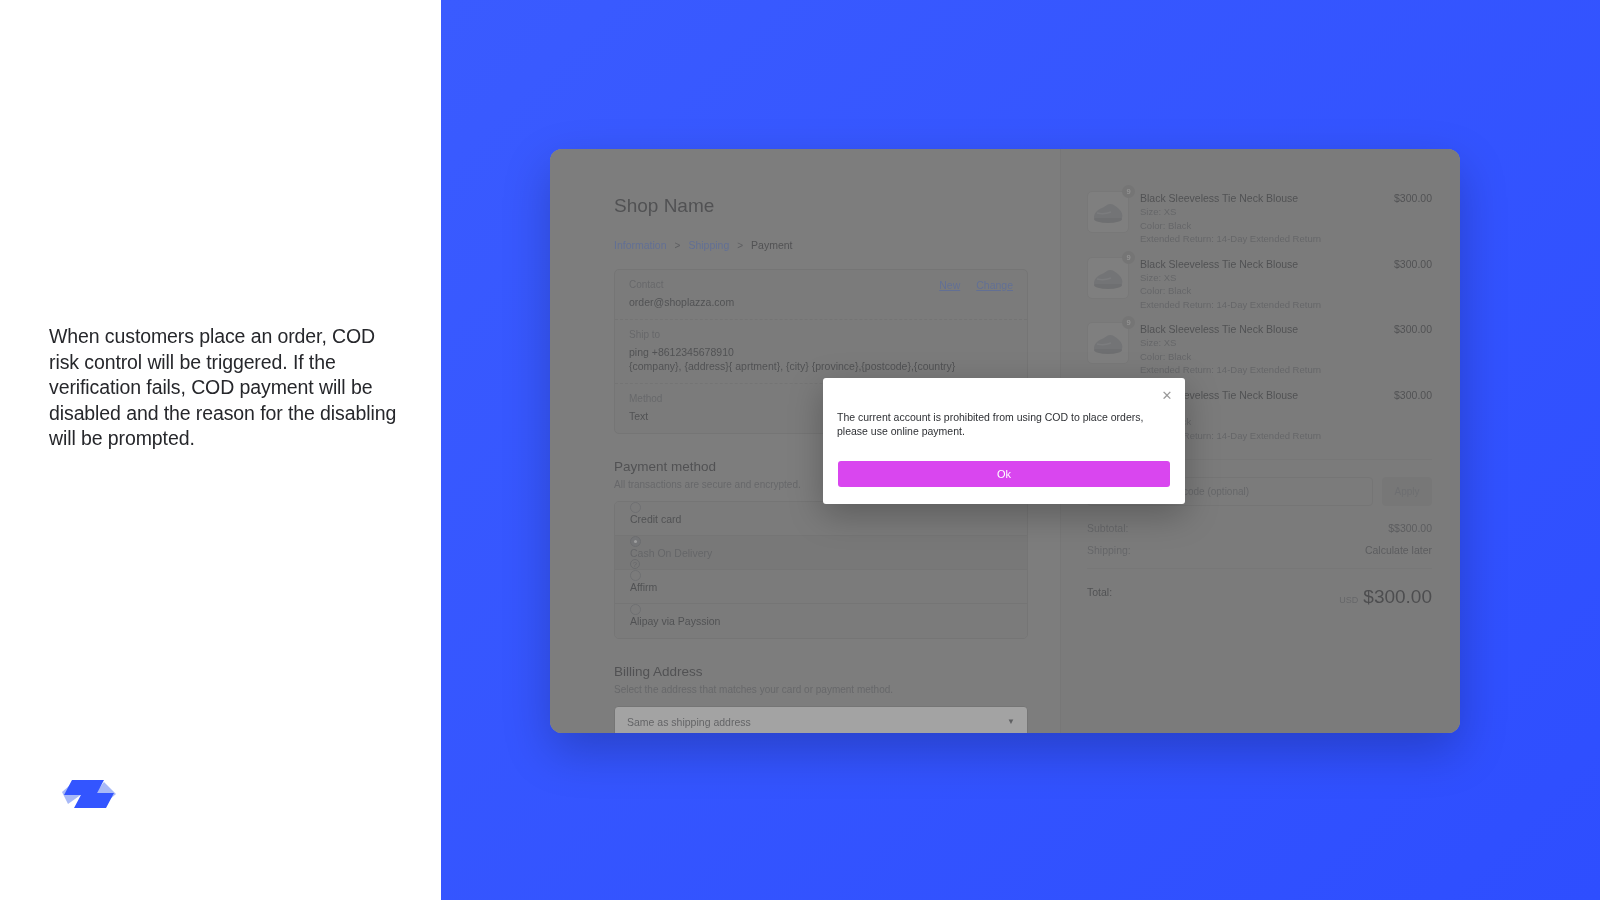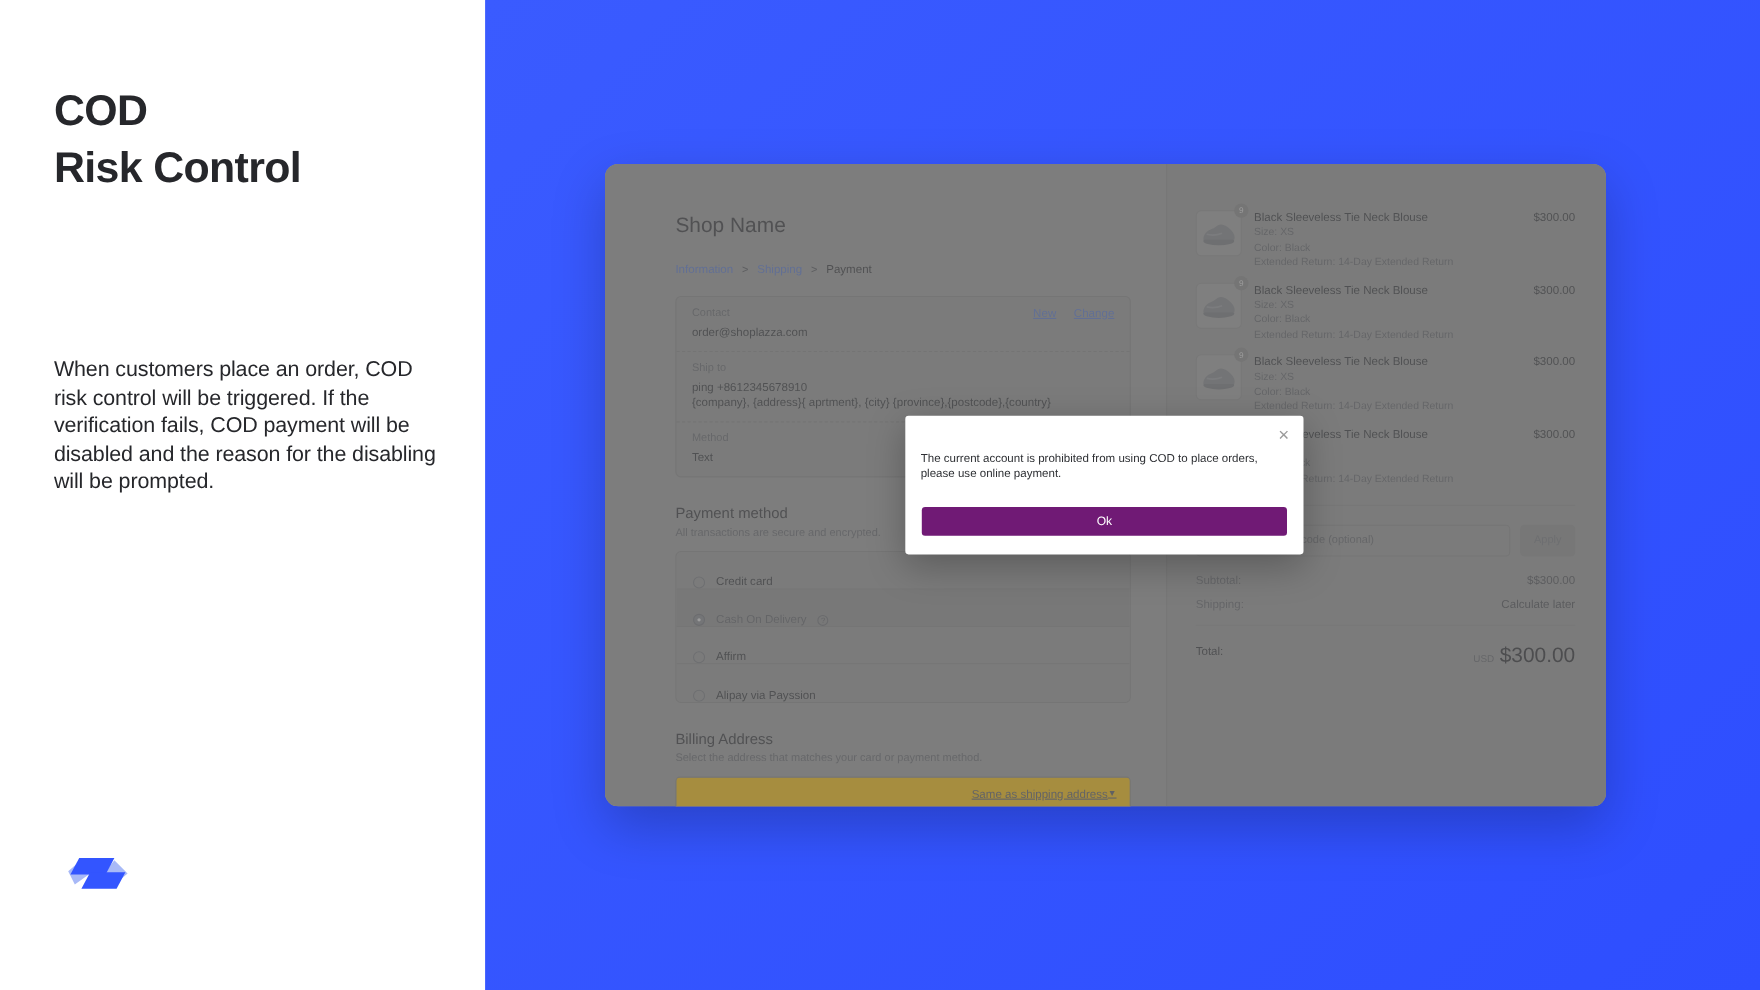--- a/index.html
+++ b/index.html
@@ -132,27 +132,27 @@
   .sec-sub { font-size: 10px; color: #5f6166; margin-top: 5px; }
 
   .pay-list {
     margin-top: 11px;
     border: 1px solid #7e7e7e;
     border-radius: 5px;
     overflow: hidden;
   }
   .pay-item {
     height: 34px;
-    display: flex; align-items: flex-end;
-    gap: 10px;
+    display: flex; align-items: flex-start;
     padding: 0 15px;
     border-bottom: 1px solid #7e7e7e;
     font-size: 10.5px;
     color: #2e3034;
     background: #8d8d8d;
+    flex-direction: column;
   }
   .pay-item:last-child { border-bottom: none; }
   .pay-item.selected { background: #868686; color: #5a5c61; }
   .radio {
     width: 11px; height: 11px;
     border-radius: 50%;
     border: 1px solid #6f7176;
     display: inline-block;
     flex: 0 0 11px;
     position: relative;
@@ -170,27 +170,26 @@
     font-size: 7px; line-height: 9px; text-align: center;
     color: #5a5c61;
     display: inline-block;
   }
 
   .billing-select {
     margin-top: 11px;
     height: 31px;
     border: 1px solid #7e7e7e;
     border-radius: 4px;
-    background: #eab308;
+    background: #e5e5e5;
     display: flex; align-items: center;
-    justify-content: flex-end;
+    justify-content: space-between;
     padding: 0 12px;
     font-size: 10.5px;
     color: #56585d;
-    text-decoration: underline;
   }
   .caret { font-size: 8px; color: #4f5156; }
 
   
   .cart-item {
     display: flex;
     gap: 11px;
     margin-bottom: 11px;
     position: relative;
   }
@@ -292,39 +291,35 @@
     padding: 32px 14px 0 14px;
     font-size: 10.5px;
     line-height: 14px;
     color: #2e3034;
   }
   .dialog-ok {
     display: block;
     margin: 23px 15px 0 15px;
     height: 26px;
     width: calc(100% - 30px);
-    background: #701a75;
+    background: #d946ef;
     color: #ffffff;
     font-size: 11px;
     border: none;
     border-radius: 3px;
     cursor: pointer;
     font-family: "Liberation Sans", sans-serif;
   }
 </style>
 </head>
 <body>
 
 <div class="page">
 
   <div class="left-panel">
-    <div class="headline">
-      <span class="l1">COD</span>
-      <span class="l2">Risk Control</span>
-    </div>
     <div class="body-copy">When customers place an order, COD risk control will be triggered. If the verification fails, COD payment will be disabled and the reason for the disabling will be prompted.</div>
 
     <div class="logo-wrap">
       <svg width="58" height="44" viewBox="0 0 58 44">
         <polygon points="2,20 16,8 22,22 8,32" fill="#a8b9f7"></polygon>
         <polygon points="44,10 56,22 42,34 36,20" fill="#a8b9f7"></polygon>
         <polygon points="12,8 44,8 36,23 4,23" fill="#3355ff"></polygon>
         <polygon points="22,21 54,21 46,36 14,36" fill="#3355ff"></polygon>
       </svg>
     </div>

